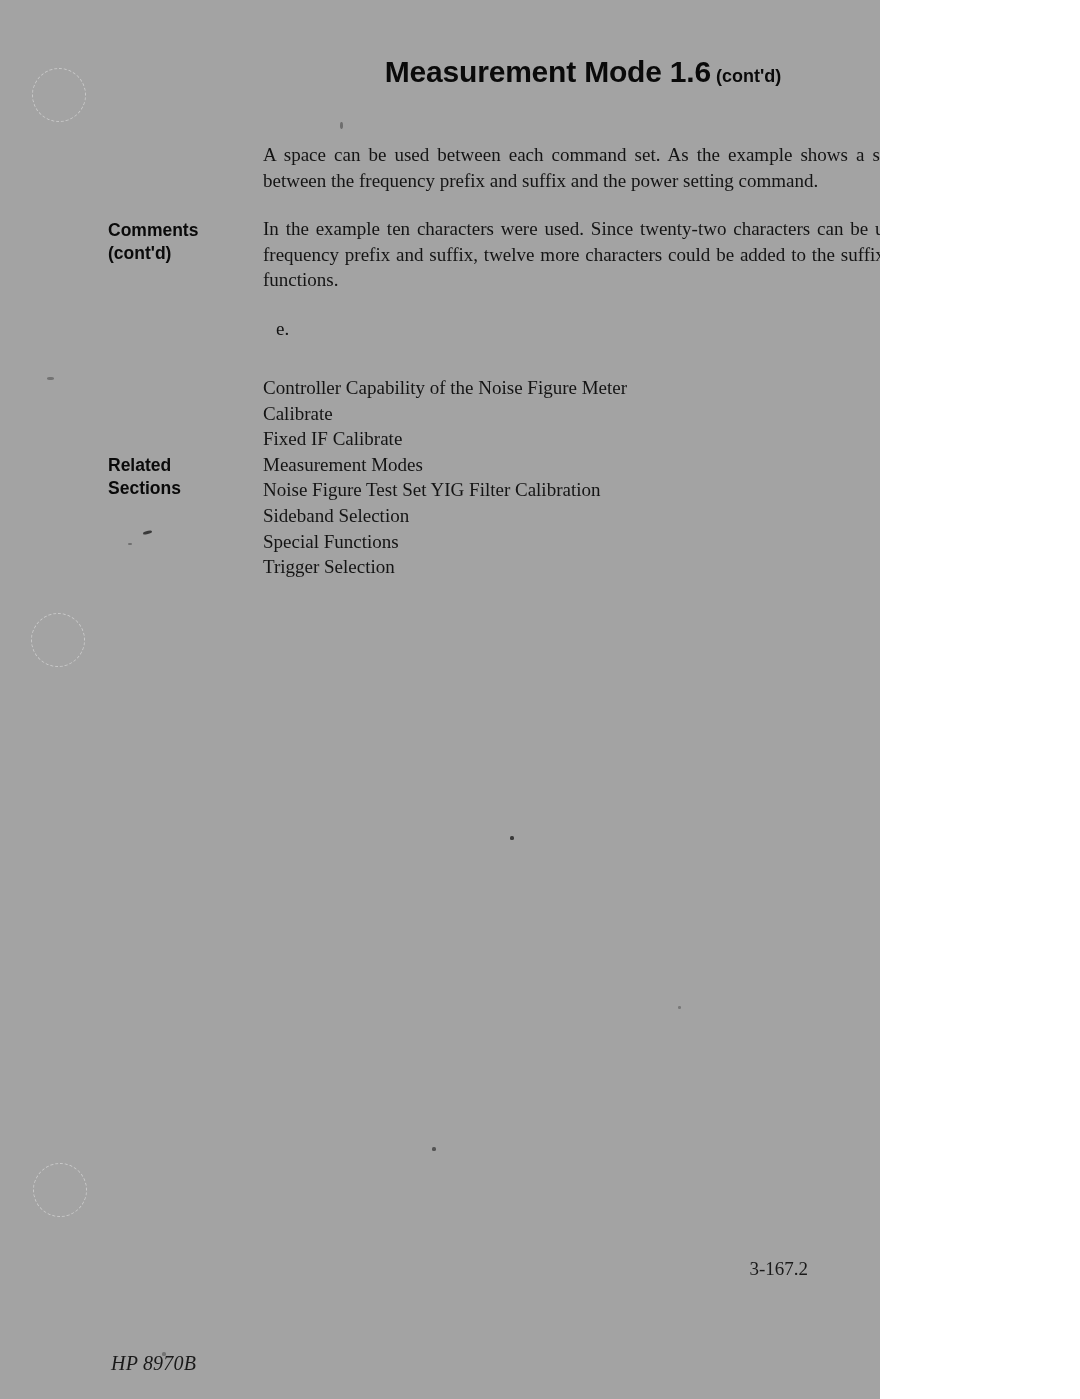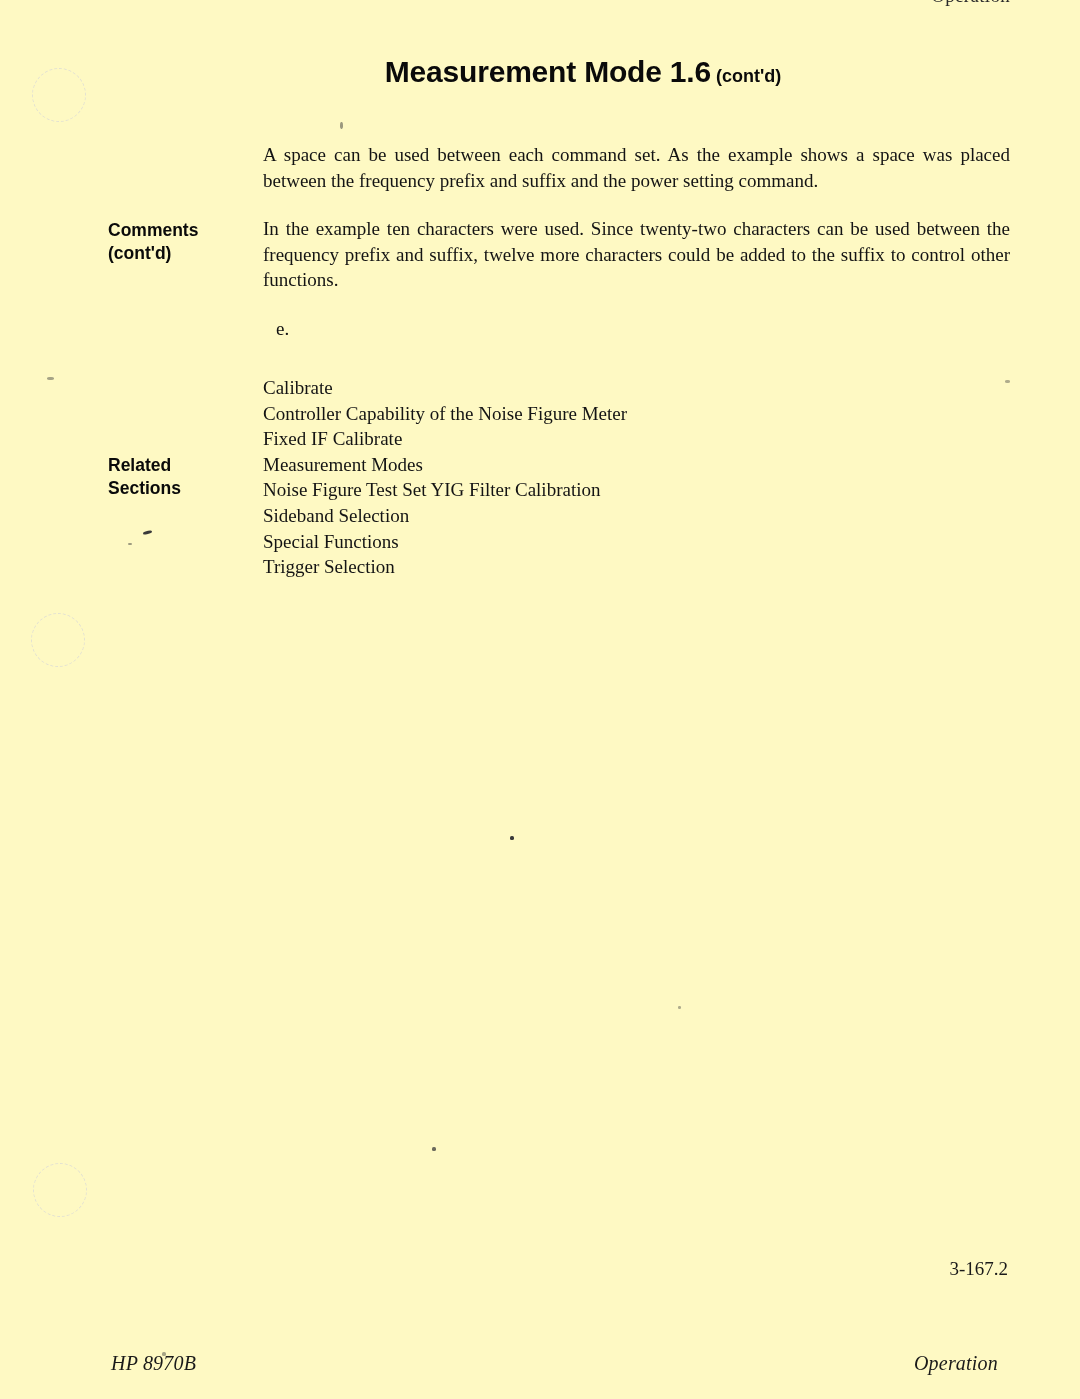--- a/index.html
+++ b/index.html
@@ -7,23 +7,23 @@
     margin: 0;
     padding: 0;
     background: #ffffff;
   }
   body {
     font-family: "Liberation Serif", serif;
     color: #111111;
   }
   .page {
     position: relative;
-    width: 1080px;
+    width: 880px;
     height: 1399px;
-    background: #fef9c3;
+    background: #a3a3a3;
     overflow: hidden;
   }
 
   
   .hole-punch {
     position: absolute;
     width: 52px;
     height: 52px;
     border-radius: 50%;
     border: 1px dashed #d8d8d8;
@@ -255,22 +255,22 @@
       </div>
     </div>
 
     <div class="row" style="margin-top:34px;">
       <div class="col-label">
         <div>Related</div>
         <div>Sections</div>
       </div>
       <div class="col-body">
         <div class="rel-list">
+          <div>Controller Capability of the Noise Figure Meter</div>
           <div>Calibrate</div>
-          <div>Controller Capability of the Noise Figure Meter</div>
           <div>Fixed IF Calibrate</div>
           <div>Measurement Modes</div>
           <div>Noise Figure Test Set YIG Filter Calibration</div>
           <div>Sideband Selection</div>
           <div>Special Functions</div>
           <div>Trigger Selection</div>
         </div>
       </div>
     </div>
 

